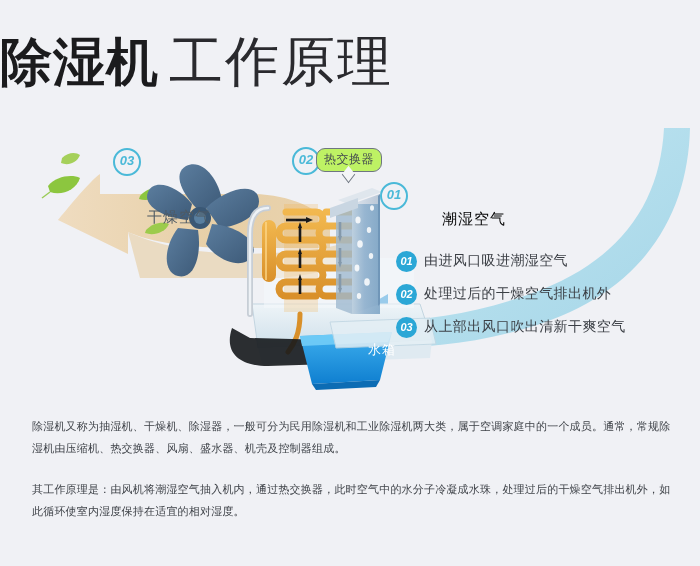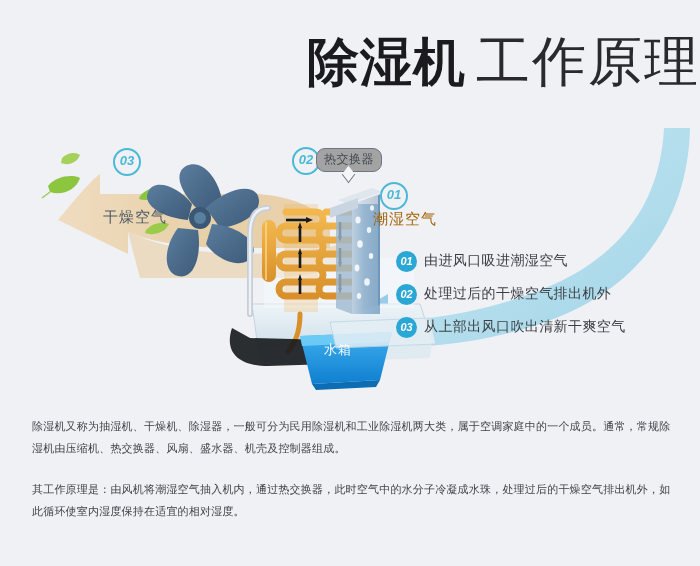--- a/index.html
+++ b/index.html
@@ -15,21 +15,21 @@
     position: relative;
   }
 
   #page { position: absolute; inset: 0; }
 
   
   .header {
     position: absolute;
     left: 0; top: 26px;
     width: 700px;
-    text-align: right;
+    text-align: left;
     white-space: nowrap;
   }
   .title-bold {
     font-size: 52px;
     font-weight: 700;
     color: #1b1b1d;
     letter-spacing: 1px;
     vertical-align: middle;
   }
   .title-light {
@@ -48,33 +48,34 @@
     width: 700px; height: 285px;
   }
   .illus svg { display: block; }
 
   
   .lbl {
     position: absolute;
     color: #3c4a56;
     white-space: nowrap;
     font-family: "Liberation Sans", "DejaVu Sans", sans-serif;
+    margin-left: 44px;
   }
   .lbl-dry   { left: 103px; top: 208px; font-size: 15px; color: #4e5a63; letter-spacing: 1px; }
-  .lbl-humid { left: 373px; top: 210px; font-size: 15px; color: #a16207; letter-spacing: 1px; }
+  .lbl-humid { left: 398px; top: 210px; font-size: 15px; color: #000000; letter-spacing: 1px; }
   .lbl-tank  { left: 324px; top: 341px; font-size: 13px; color: #ffffff; letter-spacing: 1px; }
 
   
   .bubble {
     position: absolute;
     left: 316px; top: 148px;
     padding: 2px 7px 3px 7px;
     border: 1.4px solid #6e7681;
     border-radius: 9px;
-    background: #a3a3a3;
+    background: #bef264;
     font-size: 12px;
     color: #41484f;
     letter-spacing: 0.5px;
     white-space: nowrap;
   }
   .bubble::after {
     content: "";
     position: absolute;
     left: 26px; bottom: -9px;
     width: 10px; height: 10px;

